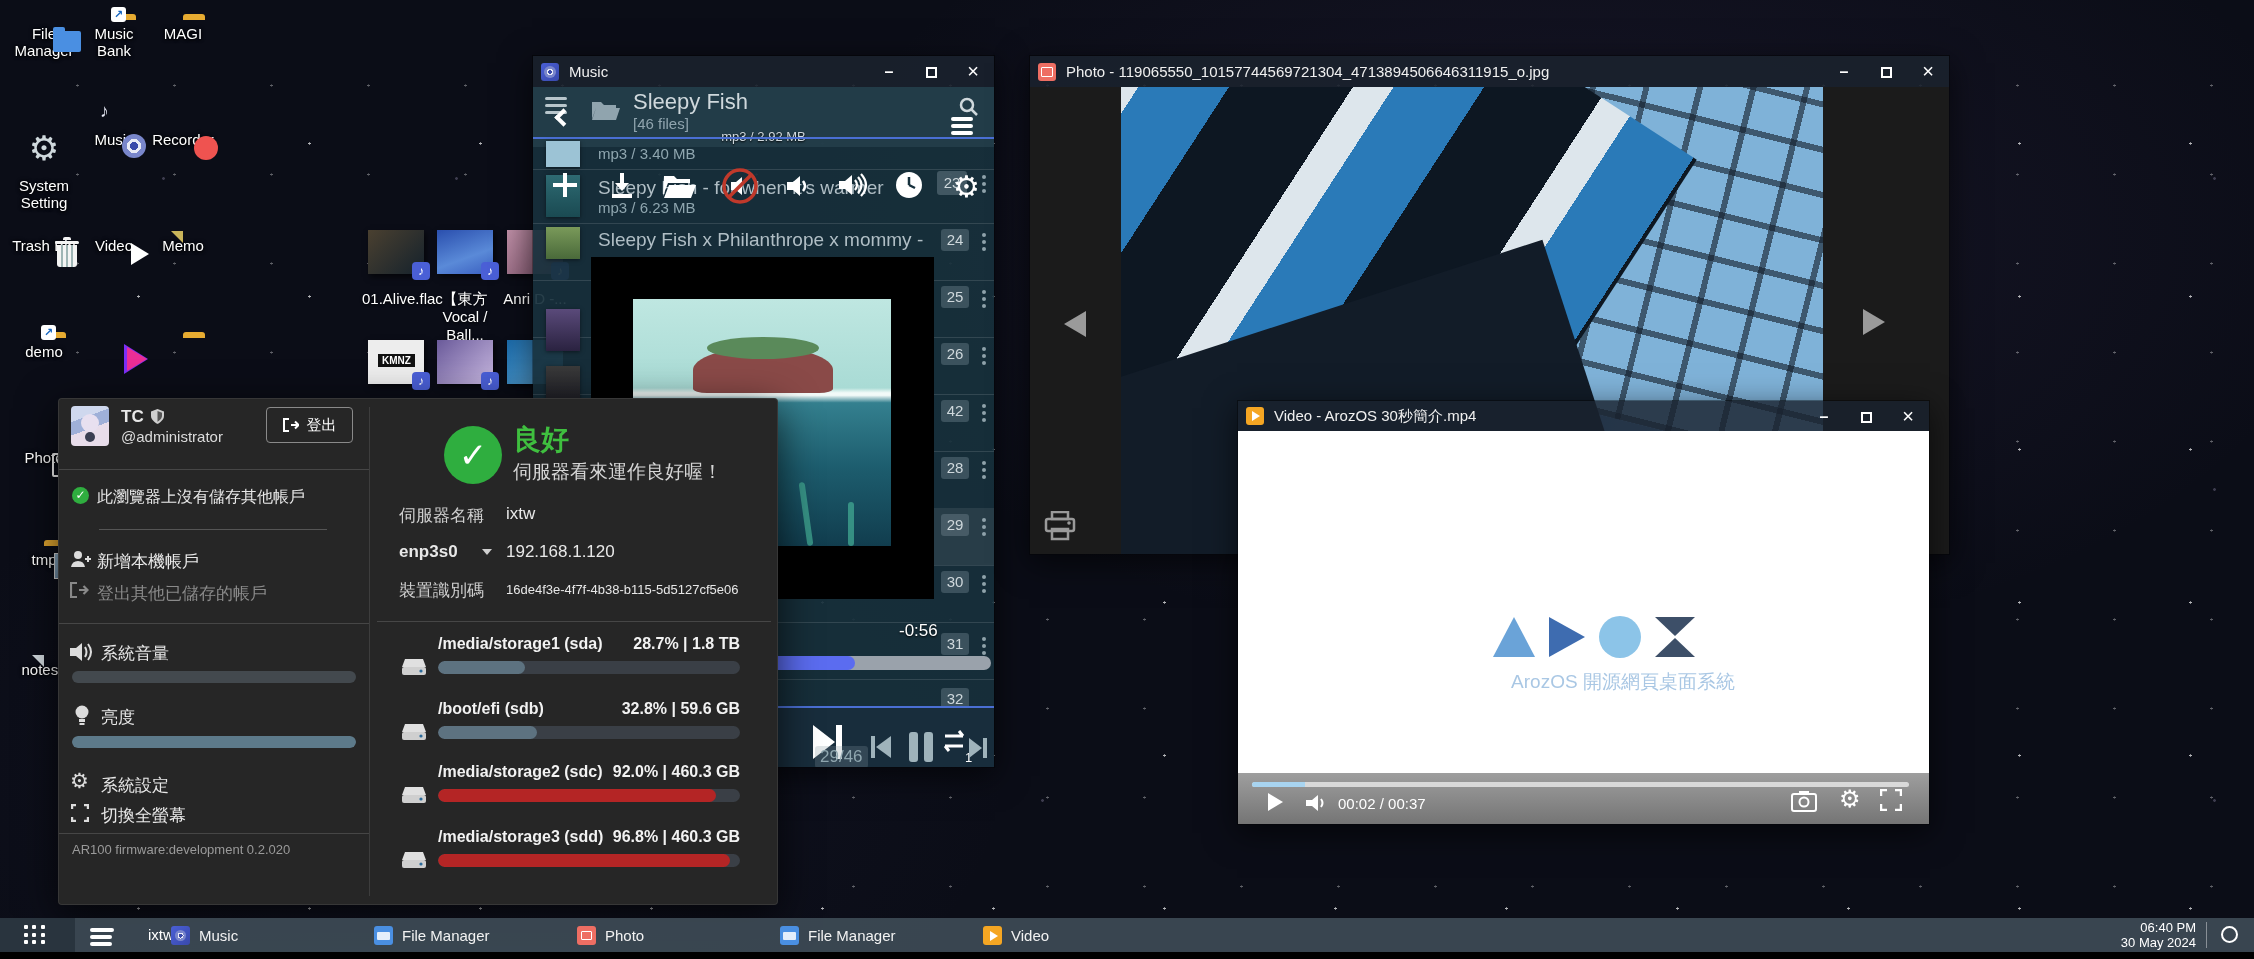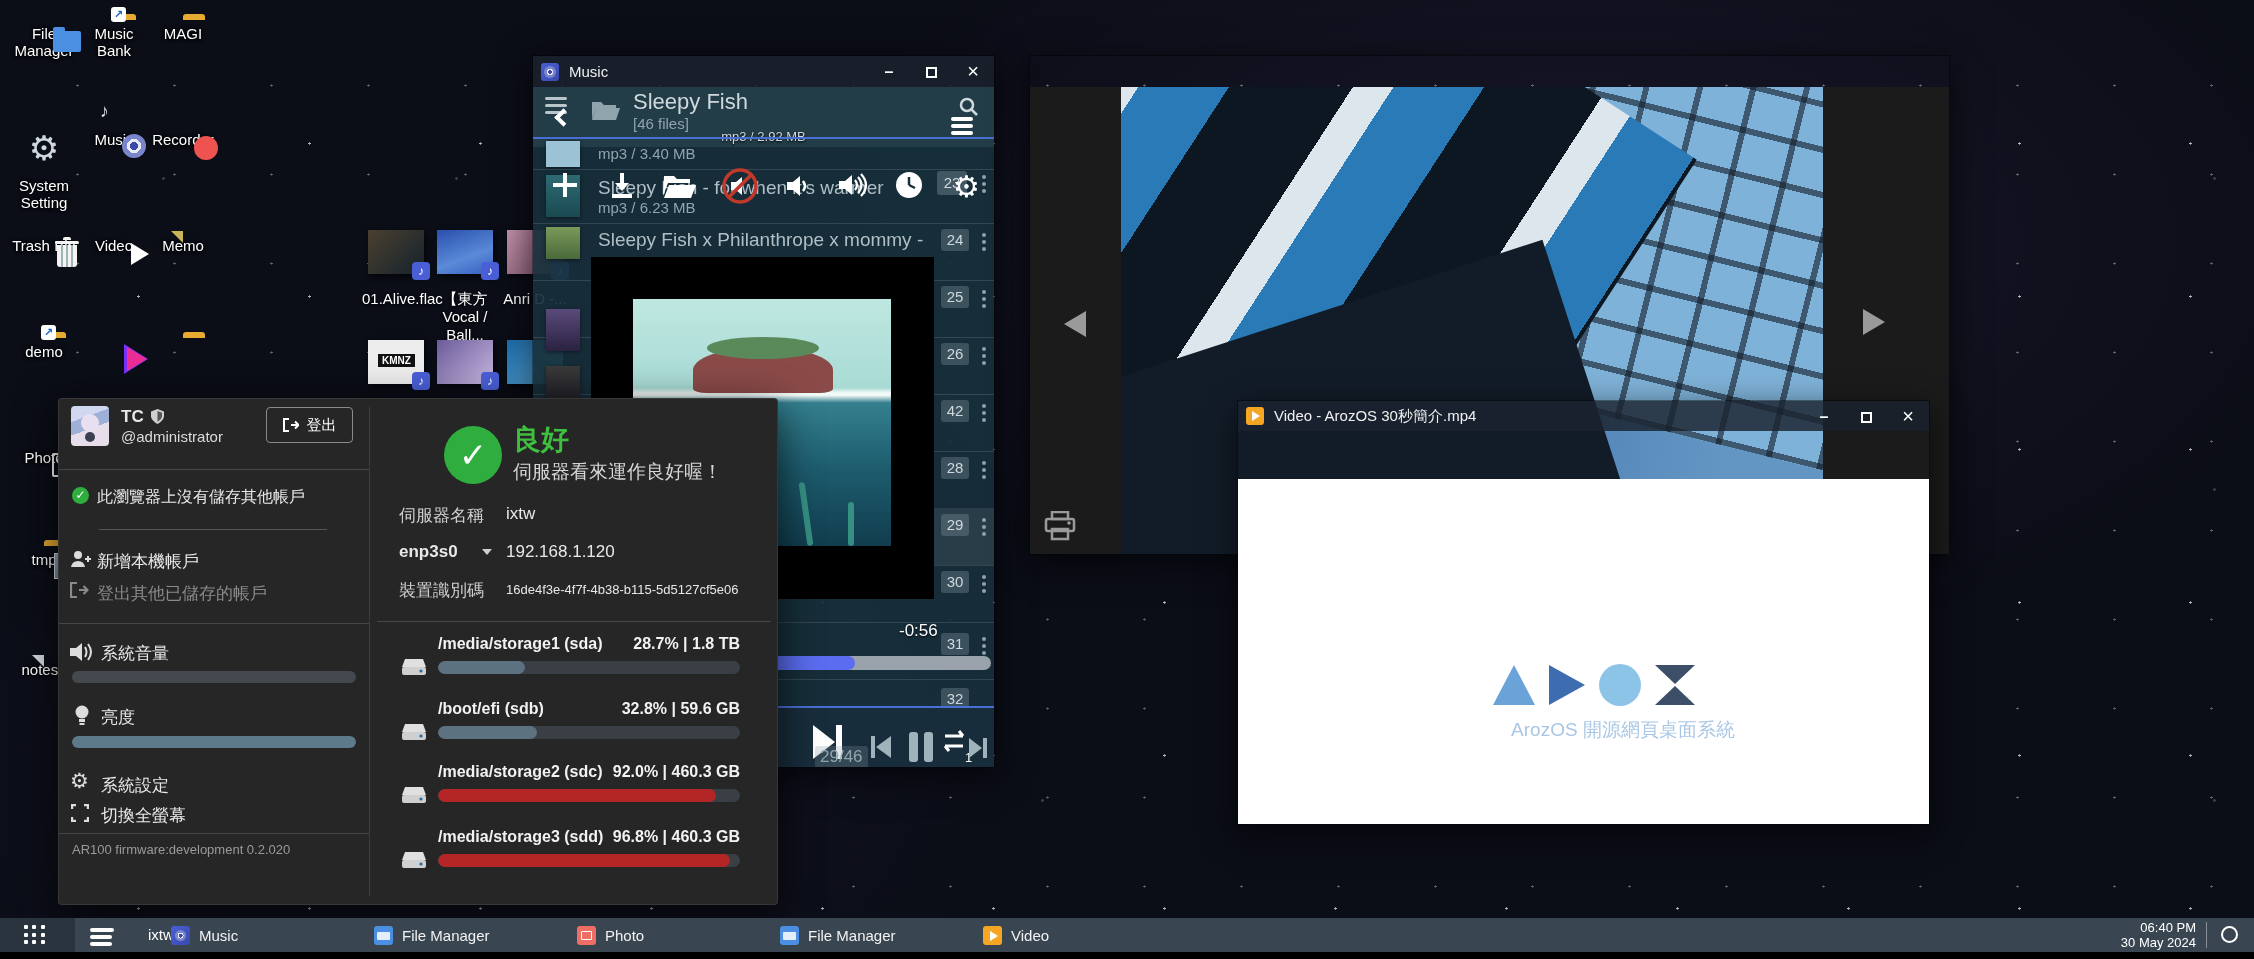--- a/index.html
+++ b/index.html
@@ -109,21 +109,21 @@
   .cloud{position:absolute;background:#e8eef4;border-radius:50%;filter:blur(14px);opacity:.75;}
   .bldg-left{position:absolute;left:-210px;top:-160px;width:600px;height:860px;transform:rotate(33deg);
     background:repeating-linear-gradient(90deg,#0d1722 0 58px,#dde6ec 58px 92px,#2a7ab8 92px 168px,#0d1722 168px 214px);}
   .bldg-dark{position:absolute;left:-60px;bottom:-180px;width:560px;height:420px;transform:rotate(-18deg);background:#121c28;}
   .bldg-right{position:absolute;right:-70px;top:-130px;width:430px;height:470px;transform:rotate(14deg);background:#7fb2d8;
     background-image:repeating-linear-gradient(0deg,rgba(18,28,40,.6) 0 6px,transparent 6px 44px),repeating-linear-gradient(90deg,rgba(18,28,40,.6) 0 6px,transparent 6px 52px);}
   .tri-left{width:0;height:0;border-right:22px solid #9a9a9a;border-top:13px solid transparent;border-bottom:13px solid transparent;}
   .tri-right{width:0;height:0;border-left:22px solid #9a9a9a;border-top:13px solid transparent;border-bottom:13px solid transparent;}
   
   #video-win{left:1237px;top:400px;width:693px;height:425px;}
-  #video-content{position:absolute;left:0;top:30px;right:0;bottom:0;background:#fff;overflow:hidden;margin-top:48px;}
+  #video-content{position:absolute;left:0;top:30px;right:0;bottom:0;background:#fff;overflow:hidden;}
   .logo-row{position:absolute;left:255px;top:185px;height:42px;display:flex;gap:14px;align-items:center;}
   .logo-text{position:absolute;left:255px;top:238px;width:260px;text-align:center;color:#a9c7e4;font-size:19px;}
   .vctrl{position:absolute;left:0;right:0;bottom:0;height:51px;background:linear-gradient(rgba(150,150,150,.92),rgba(105,105,105,.92));}
   .vprog{position:absolute;left:14px;right:20px;top:9px;height:5px;background:#d9d9d9;border-radius:3px;overflow:hidden;}
   .vprog .fill{height:100%;background:#a8d4f0;}
   .vtime{position:absolute;left:100px;top:22px;color:#fff;font-size:15px;}
   .vplay{position:absolute;left:30px;top:20px;width:0;height:0;border-left:15px solid #fff;border-top:9px solid transparent;border-bottom:9px solid transparent;}
   
   #popup{position:absolute;left:58px;top:398px;width:720px;height:507px;background:#262626;border:1px solid rgba(255,255,255,.08);border-radius:4px;box-shadow:0 10px 40px rgba(0,0,0,.7);color:#e8e8e8;}
   .col-div{position:absolute;left:310px;top:8px;bottom:8px;width:1px;background:#3d3d3d;}
@@ -388,20 +388,31 @@
         <span style="position:absolute;left:432px;top:42px;color:#fff;font-size:13px">1</span>
         <svg class="tool-ic" style="left:436px;top:30px" width="18" height="20" viewBox="0 0 18 20">
             <polygon points="0,0 13,10 0,20" fill="#9fb3bb"></polygon>
             <rect x="14" y="0" width="4" height="20" fill="#9fb3bb"></rect>
           </svg>
       </div>
     </div>
   </div>
 
   <div class="window" id="photo-win">
+    <div class="titlebar">
+      <span class="ticon" style="background:#ee6e63">
+        <span style="position:absolute;left:3px;top:4px;width:12px;height:10px;border:1px solid #fff;border-radius:1px"></span>
+      </span>
+      <span>Photo - 119065550_10157744569721304_4713894506646311915_o.jpg</span>
+      <span class="wbtns">
+        <span class="wbtn u-min"></span>
+        <span class="wbtn"><span class="sq"></span></span>
+        <span class="wbtn u-close"></span>
+      </span>
+    </div>
     <div id="photo-content">
       <div class="photo-area">
         <div class="cloud" style="left:270px;top:10px;width:260px;height:90px"></div>
         <div class="cloud" style="left:420px;top:90px;width:200px;height:70px;opacity:.55"></div>
         <div class="cloud" style="left:150px;top:150px;width:150px;height:60px;opacity:.4"></div>
         <div class="bldg-right"></div>
         <div class="bldg-left"></div>
         <div class="bldg-dark"></div>
       </div>
       <div class="tri-left" style="position:absolute;left:34px;top:224px"></div>
@@ -437,20 +448,40 @@
           </svg>
         <svg width="42" height="42" viewBox="0 0 42 42">
             <circle cx="21" cy="21" r="21" fill="#8cc4e8"></circle>
           </svg>
         <svg width="40" height="40" viewBox="0 0 40 40">
             <polygon points="0,0 40,0 20,19 0,0" fill="#3d4f68"></polygon>
             <polygon points="20,21 40,40 0,40" fill="#3d4f68"></polygon>
           </svg>
       </div>
       <div class="logo-text">ArozOS 開源網頁桌面系統</div>
+      <div class="vctrl">
+        <div class="vprog">
+            <div class="fill" style="width: 8%;"></div>
+          </div>
+        <div class="vplay"></div>
+        <svg style="position:absolute;left:68px;top:20px" width="24" height="20" viewBox="0 0 24 20">
+            <polygon points="0,7 6,7 12,2 12,18 6,13 0,13" fill="#fff"></polygon>
+            <path d="M15 6 q3 4 0 8" fill="none" stroke="#fff" stroke-width="2"></path>
+          </svg>
+        <span class="vtime">00:02 / 00:37</span>
+        <svg style="position:absolute;left:553px;top:17px" width="26" height="22" viewBox="0 0 26 22">
+            <rect x="1" y="4" width="24" height="17" rx="2" fill="none" stroke="#fff" stroke-width="2"></rect>
+            <rect x="8" y="1" width="10" height="4" fill="#fff"></rect>
+            <circle cx="13" cy="12" r="4.5" fill="none" stroke="#fff" stroke-width="2"></circle>
+          </svg>
+        <span class="u-gear" style="position:absolute;left:601px;top:12px;color:#fff;font-size:24px"></span>
+        <svg style="position:absolute;left:642px;top:16px" width="22" height="22" viewBox="0 0 22 22">
+            <path d="M1 7 V1 h6 M15 1 h6 v6 M21 15 v6 h-6 M7 21 h-6 v-6" fill="none" stroke="#fff" stroke-width="2.5"></path>
+          </svg>
+      </div>
     </div>
   </div>
 
   <div id="popup">
     <div class="col-div"></div>
 
     <div class="avatar"></div>
     <span style="position:absolute;left:62px;top:8px;font-size:17px;font-weight:bold">TC</span>
     <svg style="position:absolute;left:92px;top:10px" width="13" height="15" viewBox="0 0 13 15">
         <path d="M6.5 0 L13 2.5 V7 C13 11.5 6.5 15 6.5 15 C6.5 15 0 11.5 0 7 V2.5 Z" fill="#cfcfcf"></path>

